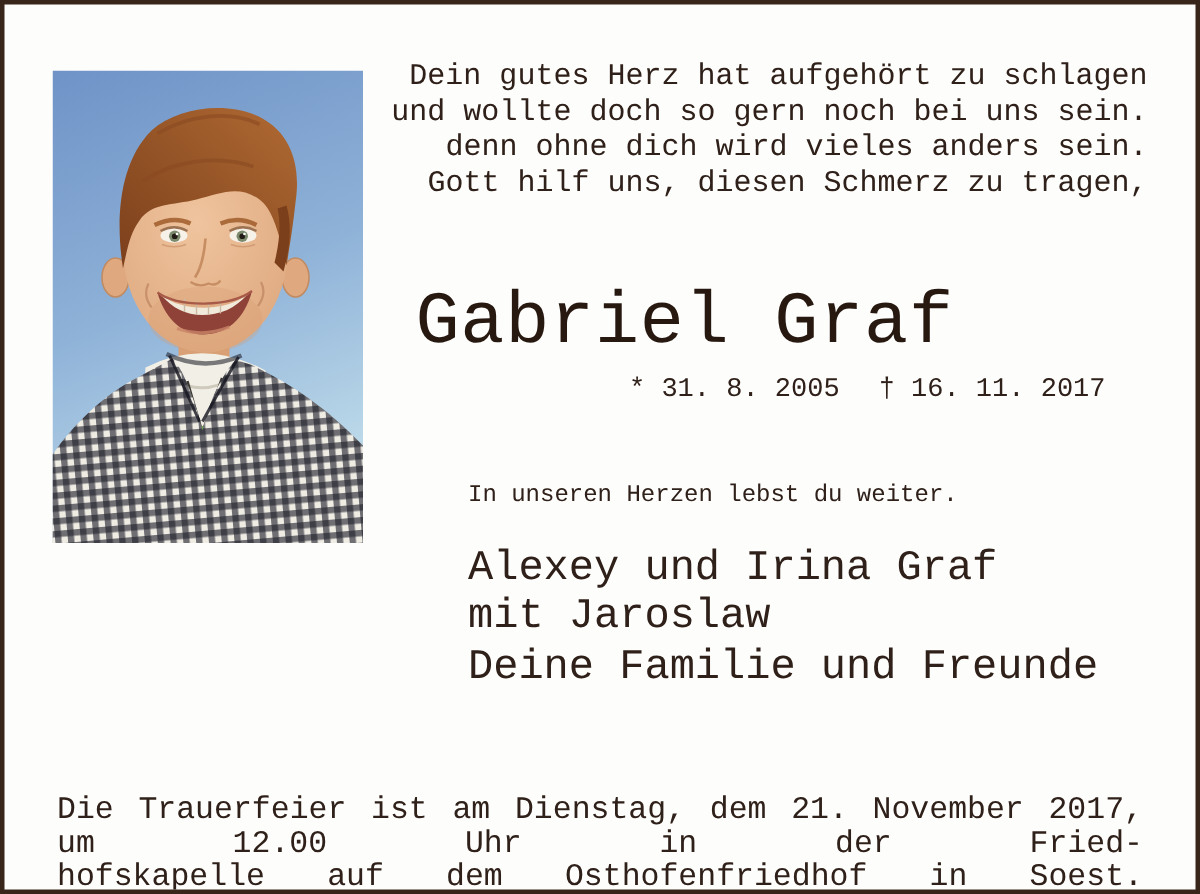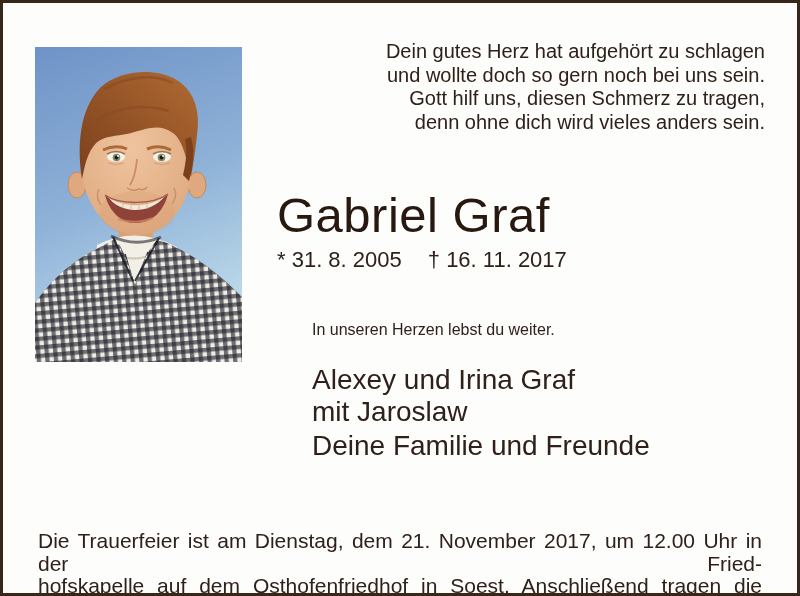--- a/index.html
+++ b/index.html
@@ -4,21 +4,21 @@
 <style>
   html, body { margin: 0; padding: 0; background: #ffffff; }
   .card {
     position: relative;
     width: 800px;
     height: 596px;
     box-sizing: border-box;
     border: 3px solid #38261a;
     background: #fdfdfc;
     overflow: hidden;
-    font-family: Liberation Sans, sans-serif;
+    font-family: Liberation Mono, monospace;
     color: #2f2019;
   }
   .photo {
     position: absolute;
     left: 32px;
     top: 44px;
     width: 207px;
     height: 315px;
   }
   .verse {
@@ -40,23 +40,23 @@
     font-size: 49px;
     line-height: 52px;
     color: #271810;
     letter-spacing: 0.5px;
   }
   .dates {
     position: absolute;
     left: 274px;
     top: 244px;
     width: 460px;
-    font-size: 22px;
+    font-size: 18px;
     line-height: 26px;
-    text-align: left;
+    text-align: right;
   }
   .dates .death { margin-left: 26px; }
   .memorial-line {
     position: absolute;
     left: 309px;
     top: 315px;
     font-size: 16px;
     line-height: 24px;
     white-space: nowrap;
   }
@@ -162,22 +162,22 @@
     <path d="M 73,150 C 86,161 117,161 130,149 C 122,159 111,163 100,163 C 89,163 79,158 73,150 Z" fill="#f1e9da"></path>
     <path d="M 88,152 L 88,161 M 96,154 L 96,163 M 104,155 L 104,163 M 112,153 L 112,162" stroke="#cbb9a4" stroke-width="0.9"></path>
     <path d="M 70,148 C 84,158 118,158 133,147" fill="none" stroke="#a75a48" stroke-width="1.5"></path>
     <path d="M 83,172 Q 100,178 118,171" fill="none" stroke="#c98468" stroke-width="2" opacity="0.8"></path>
     <path d="M 64,142 Q 60,150 66,158 M 139,141 Q 143,149 137,157" fill="none" stroke="#c28a64" stroke-width="1.5" opacity="0.8"></path>
   </svg>
 
   <div class="verse">
     <div>Dein gutes Herz hat aufgehört zu schlagen</div>
     <div>und wollte doch so gern noch bei uns sein.</div>
+    <div>denn ohne dich wird vieles anders sein.</div>
     <div>Gott hilf uns, diesen Schmerz zu tragen,</div>
-    <div>denn ohne dich wird vieles anders sein.</div>
   </div>
 
   <div class="name-block">
     <div class="deceased-name">Gabriel Graf</div>
   </div>
 
   <div class="dates">
     <span class="birth">* 31. 8. 2005</span><span class="death">† 16. 11. 2017</span>
   </div>
 

